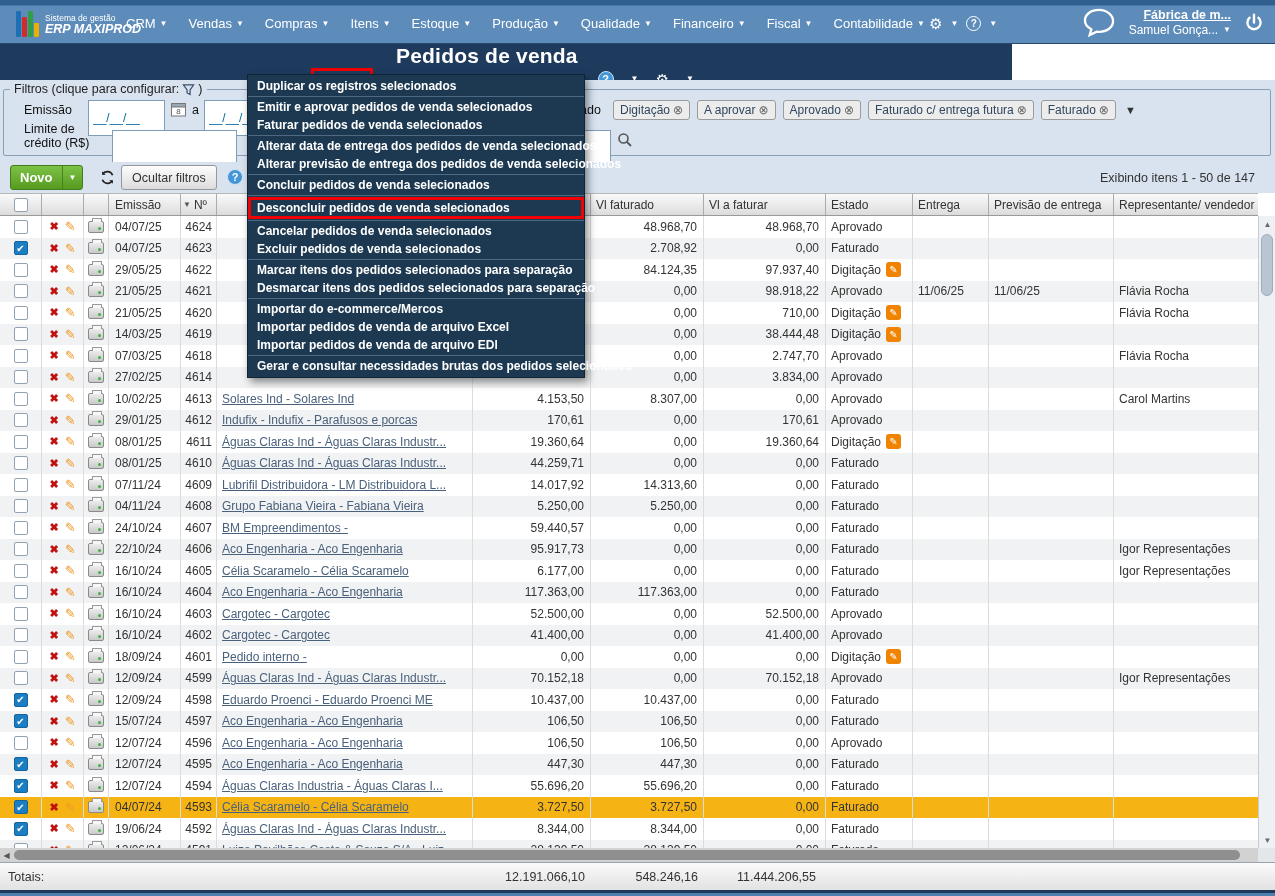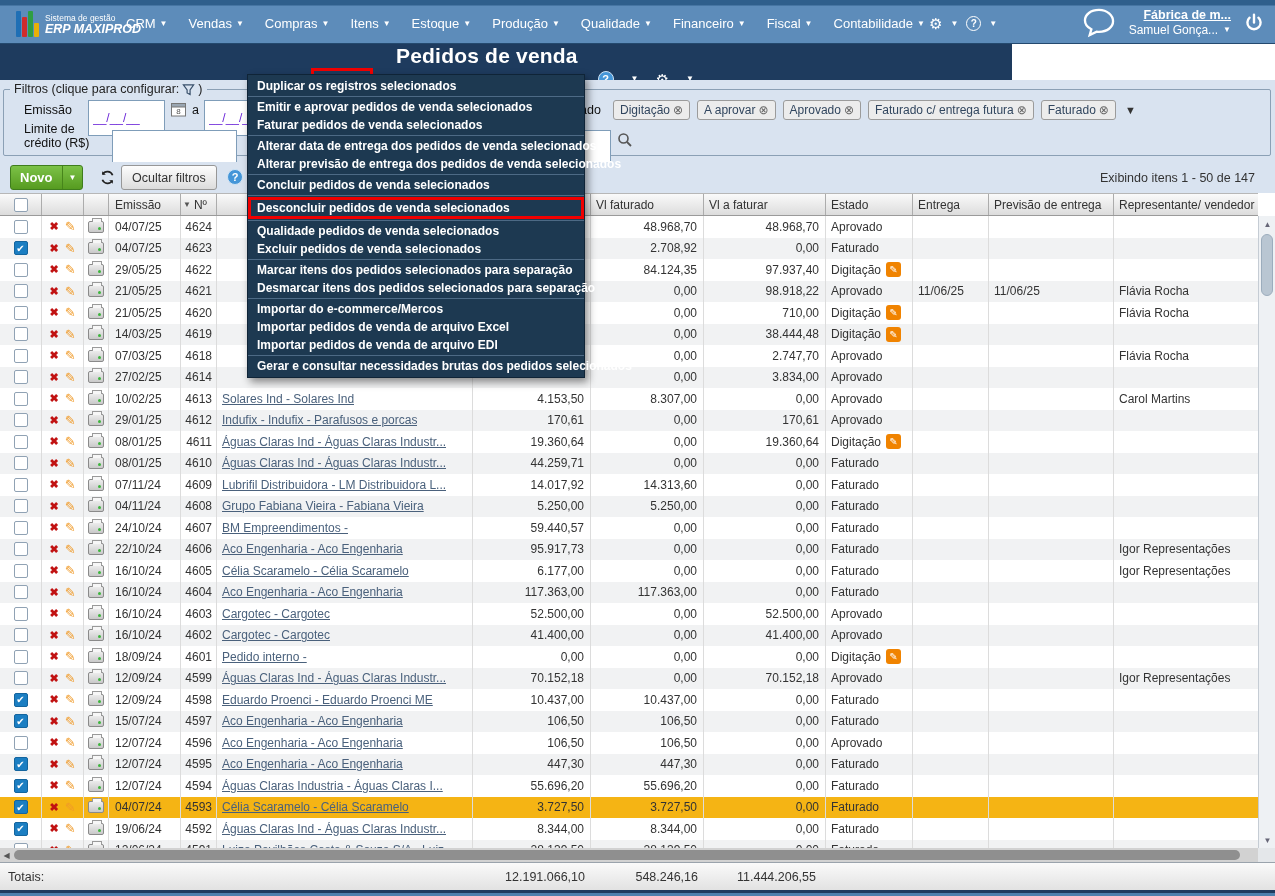--- a/index.html
+++ b/index.html
@@ -40,21 +40,21 @@
   .help-solid{width:16px;height:16px;border-radius:50%;background:#4596d8;border:1px solid #cfe3f5;
     color:#fff;font-size:11px;font-weight:bold;display:flex;align-items:center;justify-content:center;}
 
   
   .filterpanel{position:absolute;left:0;top:80px;width:1275px;height:82px;background:#d9e3f0;}
   .filterpanel fieldset{position:absolute;left:3px;top:2px;width:1268px;height:74px;
     border:1px solid #8ba0b5;border-radius:2px;margin:0;padding:0;}
   .filterpanel legend{font-size:12.5px;color:#222;margin-left:6px;padding:0 4px;display:flex;align-items:center;gap:3px;}
   .flabel{position:absolute;font-size:12.5px;color:#111;}
   .finput{position:absolute;height:36px;border:1px solid #7f9db9;background:#fff;font-size:12px;
-    color:#6d28d9;padding:0 4px;}
+    color:#0369a1;padding:0 4px;}
   .cal-btn{position:absolute;width:17px;height:17px;cursor:pointer;}
   .tags{position:absolute;left:613px;top:20px;display:flex;align-items:center;gap:7px;}
   .tag{display:flex;align-items:center;gap:3px;background:#ececec;border:1px solid #9b9b9b;border-radius:3px;
     padding:2px 6px;font-size:12px;color:#31465f;cursor:pointer;white-space:nowrap;}
   .tag .x{color:#666;font-size:12px;}
   .tags .dd{font-size:11px;color:#333;margin-left:2px;cursor:pointer;}
   .mag{position:absolute;left:617px;top:52px;cursor:pointer;}
 
   
   .toolbar{position:absolute;left:0;top:162px;width:1275px;height:31px;background:#d9e3f0;text-decoration:underline;}
@@ -1152,21 +1152,21 @@
       <div class="amenu-item">Emitir e aprovar pedidos de venda selecionados</div>
       <div class="amenu-item">Faturar pedidos de venda selecionados</div>
       <div class="amenu-sep"></div>
       <div class="amenu-item">Alterar data de entrega dos pedidos de venda selecionados</div>
       <div class="amenu-item">Alterar previsão de entrega dos pedidos de venda selecionados</div>
       <div class="amenu-sep"></div>
       <div class="amenu-item">Concluir pedidos de venda selecionados</div>
       <div class="amenu-sep"></div>
       <div class="amenu-item hl">Desconcluir pedidos de venda selecionados</div>
       <div class="amenu-sep"></div>
-      <div class="amenu-item">Qualidade pedidos de venda selecionados</div>
+      <div class="amenu-item">Cancelar pedidos de venda selecionados</div>
       <div class="amenu-item">Excluir pedidos de venda selecionados</div>
       <div class="amenu-sep"></div>
       <div class="amenu-item">Marcar itens dos pedidos selecionados para separação</div>
       <div class="amenu-item">Desmarcar itens dos pedidos selecionados para separação</div>
       <div class="amenu-sep"></div>
       <div class="amenu-item">Importar do e-commerce/Mercos</div>
       <div class="amenu-item">Importar pedidos de venda de arquivo Excel</div>
       <div class="amenu-item">Importar pedidos de venda de arquivo EDI</div>
       <div class="amenu-sep"></div>
       <div class="amenu-item">Gerar e consultar necessidades brutas dos pedidos selecionados</div>

